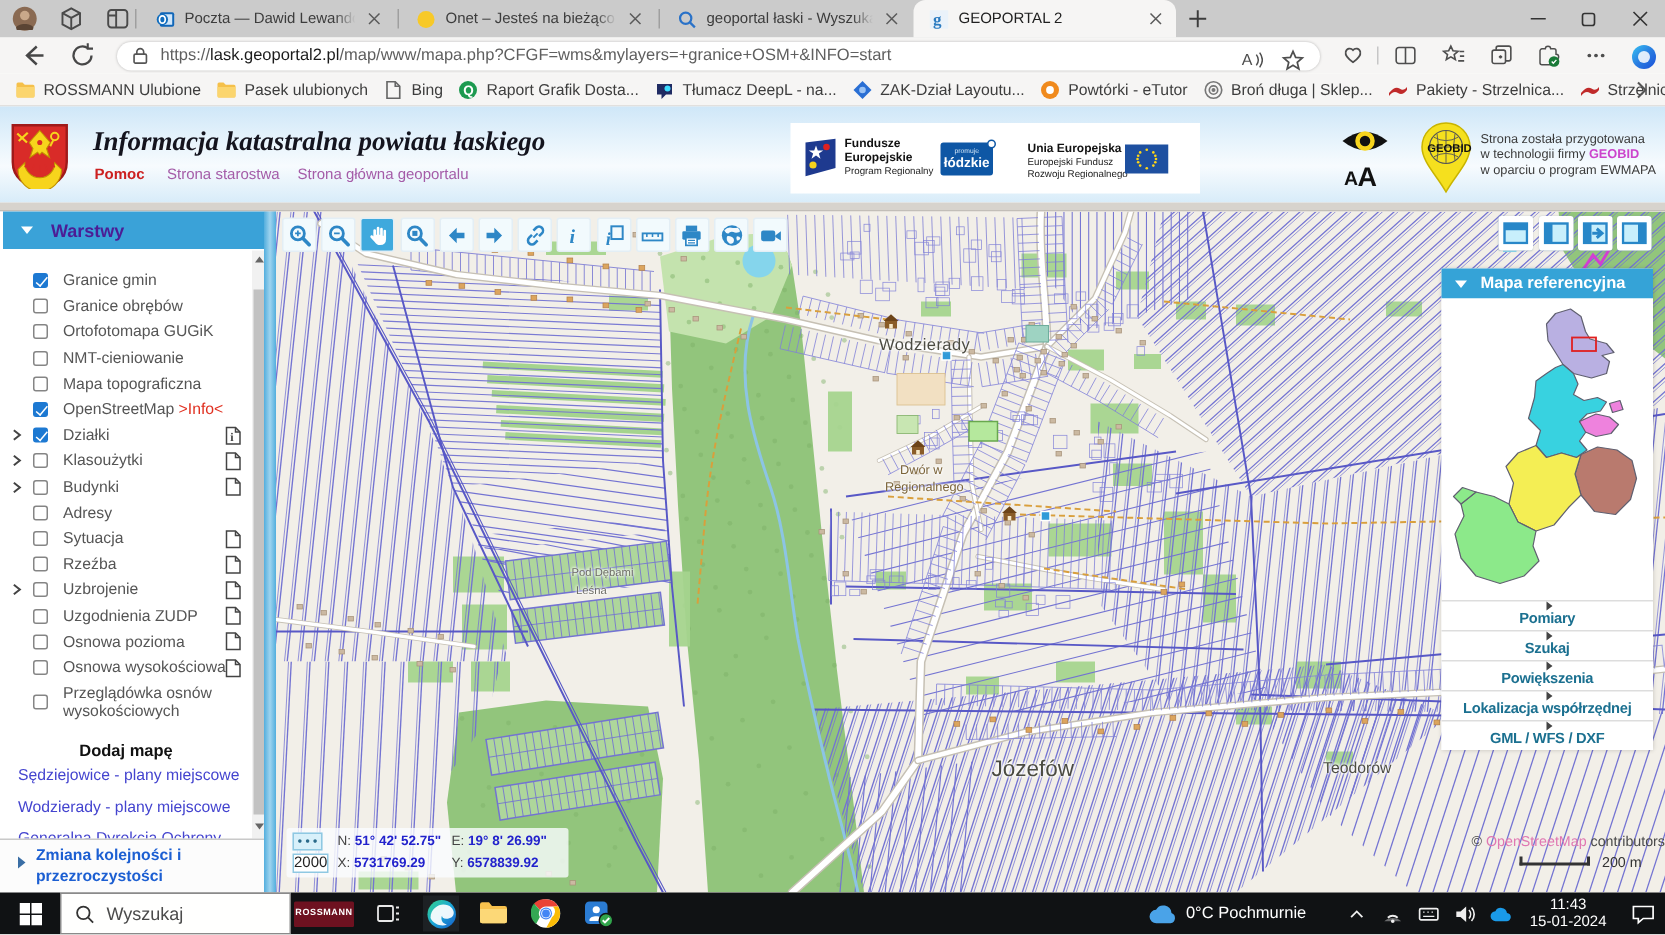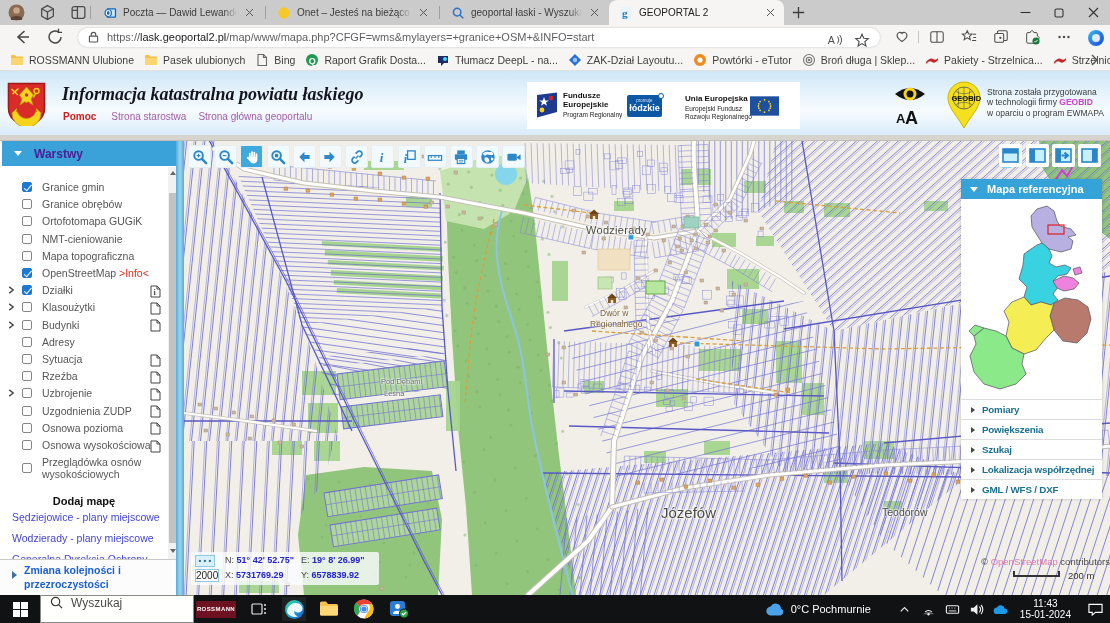--- a/index.html
+++ b/index.html
@@ -85,21 +85,21 @@
   .mtb svg { width:16px; height:16px; }
   .mtb.active { background:#3fa9dd; }
   #layoutbtns { position:absolute; left:812px; top:3px; display:flex; }
   .lyb { width:23px; height:23px; background:#fff; border-radius:2px; margin-left:3.3px; display:flex; align-items:center; justify-content:center; box-shadow:0 0 1px rgba(120,150,170,.6); }
 
   
   #rightpanel { position:absolute; left:777px; top:38px; width:141px; background:#fff; box-shadow:0 0 3px rgba(0,0,0,.2); }
   #rphdr { height:20px; background:#35a3d7; color:#fff; font-size:11px; font-weight:bold; display:flex; align-items:center; }
   #rphdr .tri { margin-left:9px; margin-right:9px; width:0; height:0; border-left:4px solid transparent; border-right:4px solid transparent; border-top:5px solid #fff; }
   #rpmap { height:196px; background:#fff; }
-  .rpitem { height:20px; border-top:1px solid #ddd; display:flex; align-items:center; font-size:9.8px; font-weight:bold; color:#1b7090; background:#fff; letter-spacing:-0.2px; }
+  .rpitem { height:20px; border-top:1px solid #ddd; display:flex; align-items:center; font-size:9.8px; font-weight:bold; color:#1b7090; background:#fff; letter-spacing:-0.2px;flex-direction:column; }
   .rpitem .tri { margin-left:10px; margin-right:7px; width:0; height:0; border-top:3.5px solid transparent; border-bottom:3.5px solid transparent; border-left:4.5px solid #444; }
 
   
   #coordbox { position:absolute; left:7px; top:411px; width:188px; height:33px; background:rgba(250,253,255,.8); border-radius:2px; font-size:9px; font-weight:bold; }
   #dotsbtn { position:absolute; left:4px; top:3px; width:20px; height:12px; background:#d8f0fa; border:1px solid #8fc8e2; color:#2a6a8a; font-size:8px; line-height:9px; text-align:center; }
   #scalebox { position:absolute; left:4px; top:17px; width:24px; height:13px; background:#fff; border:1px solid #8fc8e2; font-size:10px; font-weight:normal; color:#222; text-align:center; line-height:12px; }
   .crd { position:absolute; color:#3b3b3b; white-space:nowrap; }
   .crd span { font-weight:normal; color:#444; }
   .crd b { color:#2222cc; }
 
@@ -108,21 +108,21 @@
   #attrib .osm { color:#e077b2; }
   #sbar { position:absolute; left:829px; top:430px; width:47px; height:6px; border-left:2px solid #333; border-right:2px solid #333; border-bottom:2.5px solid #333; }
   #sbartxt { position:absolute; left:884px; top:429px; font-size:9.5px; color:#333; }
 
   
   .mlabel { position:absolute; color:#4b4b42; text-shadow:0 0 2px #fff,0 0 2px #fff,0 0 3px #fff; white-space:nowrap; }
 
   
   #taskbar { left:0; top:595px; width:1110px; height:28px; background:#101214; display:flex; align-items:center; }
   #startbtn { width:40px; height:28px; display:flex; align-items:center; justify-content:center; }
-  #searchbox { width:154px; height:28px; background:#fffffe; display:flex; align-items:flex-start; border:1px solid #8a8a8a; }
+  #searchbox { width:154px; height:28px; background:#fffffe; display:flex; align-items:center; border:1px solid #8a8a8a; }
   #searchbox svg { margin-left:9px; width:13px; height:13px; color:#333; }
   #searchbox span { margin-left:8px; font-size:12px; color:#4b4b4b; }
   #rossmann { margin-left:2px; width:40px; height:17px; background:#6e1120; border-radius:1px; color:#fff; font-size:6px; font-weight:bold; letter-spacing:.4px; display:flex; align-items:center; justify-content:center; }
   .tkicon { width:24px; height:24px; margin-left:11px; display:flex; align-items:center; justify-content:center; }
   #tray { position:absolute; right:2px; top:0; height:28px; display:flex; align-items:center; color:#fff; }
   #weathertxt { font-size:11px; color:#fff; margin-left:6px; }
   .trayic { width:15px; height:15px; margin-left:9px; color:#efefef; }
   #clock { margin-left:12px; text-align:center; font-size:10px; line-height:1.15; color:#fff; }
   #notif { width:17px; height:15px; margin-left:16px; margin-right:4px; color:#fff; }
 </style>
@@ -2573,25 +2573,25 @@
         </g>
         <rect x="87" y="26" width="16" height="9" fill="none" stroke="#e02020" stroke-width="1.2"></rect>
       </svg>
       <div id="rpitems">
           <div class="rpitem">
             <div class="tri"></div>
             <span>Pomiary</span>
           </div>
           <div class="rpitem">
             <div class="tri"></div>
-            <span>Powiększenia</span>
+            <span>Szukaj</span>
           </div>
           <div class="rpitem">
             <div class="tri"></div>
-            <span>Szukaj</span>
+            <span>Powiększenia</span>
           </div>
           <div class="rpitem">
             <div class="tri"></div>
             <span>Lokalizacja współrzędnej</span>
           </div>
           <div class="rpitem">
             <div class="tri"></div>
             <span>GML / WFS / DXF</span>
           </div>
         </div>

